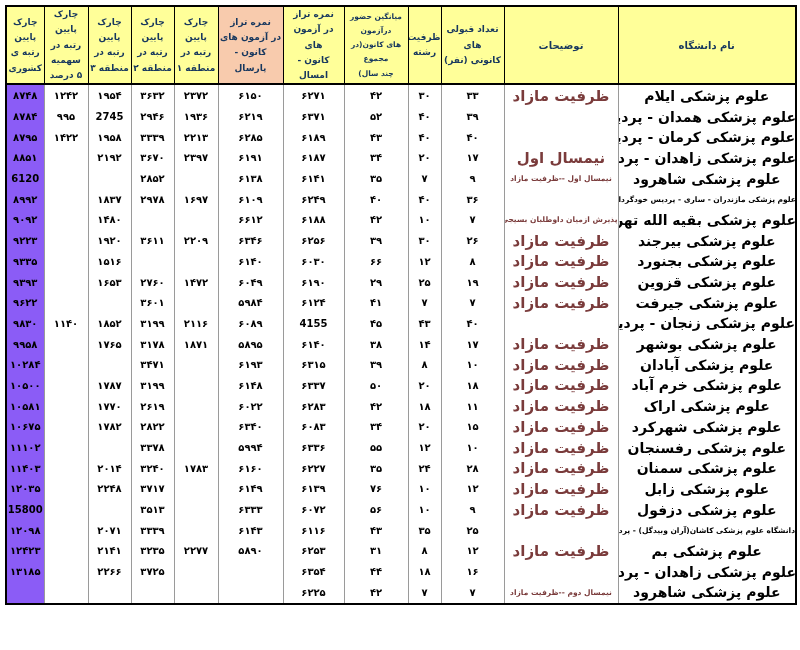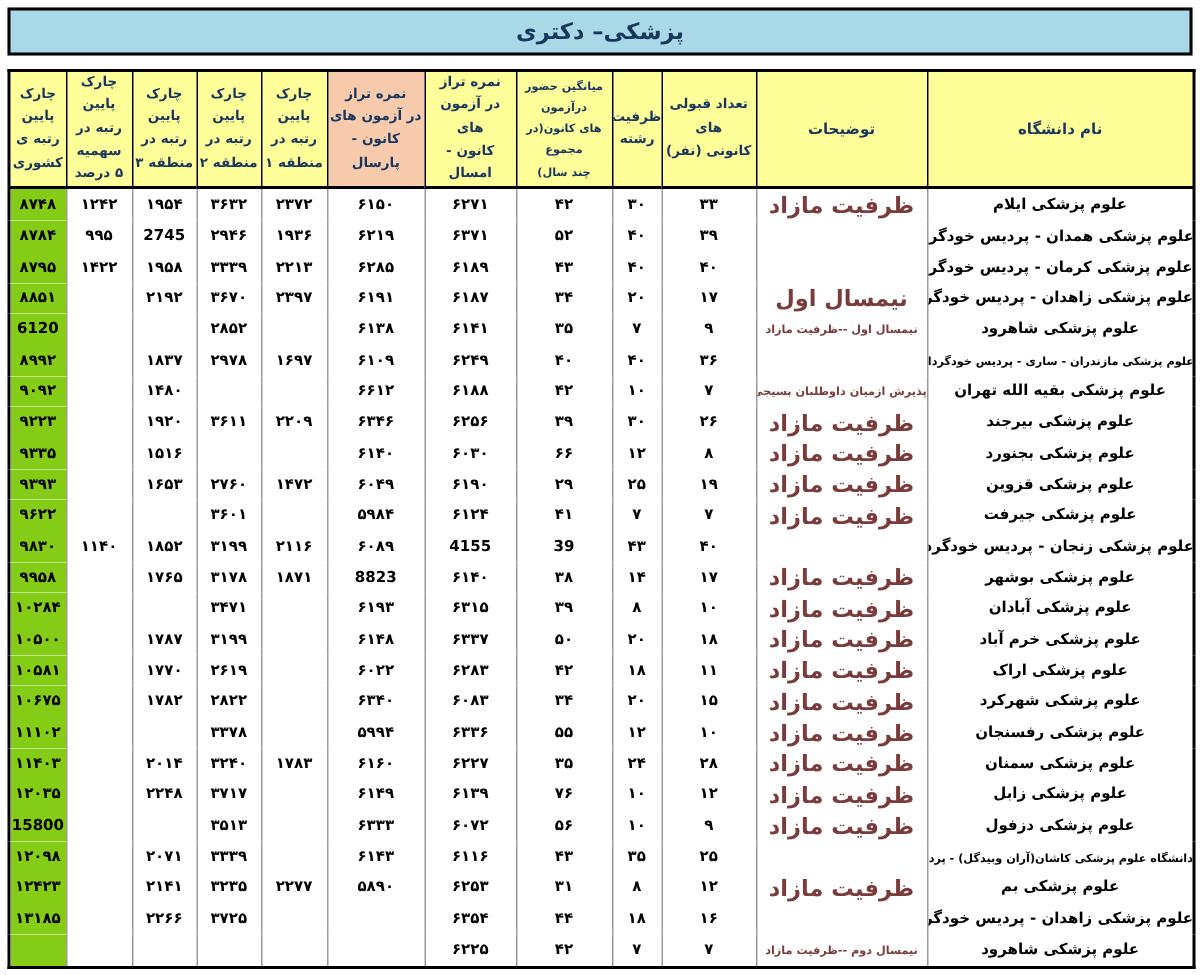--- a/index.html
+++ b/index.html
@@ -68,33 +68,32 @@
   tbody td {
     height:20.7px;
     font-weight:bold;
     font-size:10px;
     color:#000;
     border-left:1px solid #9a9a9a;
     border-right:1px solid #9a9a9a;
     white-space:nowrap;
   }
   tbody td.c-rank_country {
-    background:#84cc16;
+    background:#8b5cf6;
     border-left:1.5px solid #3c3c3c;
     border-right:1.5px solid #3c3c3c;
   }
   tbody td.c-note { color:#7a3b3b; font-size:15px; }
-  tbody td.c-university { font-size:10px; }
+  tbody td.c-university { font-size:14px; }
   tbody td.small-txt { font-size:7.5px; }
 </style>
 </head>
 <body>
 
 <div class="sheet">
-  <div class="title-bar">پزشکی– دکتری</div>
 
   <table class="kanoon" dir="rtl">
     <colgroup>
       <col class="w-university">
         <col class="w-note">
         <col class="w-admitted">
         <col class="w-capacity">
       <col class="w-avg">
         <col class="w-this">
         <col class="w-last">
@@ -291,37 +290,37 @@
           <td class="cell c-region2">۳۶۰۱</td>
           <td class="cell c-region3"></td>
           <td class="cell c-quota5"></td>
           <td class="cell c-rank_country">۹۶۲۲</td>
         </tr>
         <tr>
           <td class="cell c-university">علوم پزشکی زنجان - پردیس خودگردان</td>
           <td class="cell c-note"></td>
           <td class="cell c-admitted">۴۰</td>
           <td class="cell c-capacity">۴۳</td>
-          <td class="cell c-avg_presence">39</td>
+          <td class="cell c-avg_presence">۴۵</td>
           <td class="cell c-score_this_year">4155</td>
           <td class="cell c-score_last_year">۶۰۸۹</td>
           <td class="cell c-region1">۲۱۱۶</td>
           <td class="cell c-region2">۳۱۹۹</td>
           <td class="cell c-region3">۱۸۵۲</td>
           <td class="cell c-quota5">۱۱۴۰</td>
           <td class="cell c-rank_country">۹۸۳۰</td>
         </tr>
         <tr>
           <td class="cell c-university">علوم پزشکی بوشهر</td>
           <td class="cell c-note">ظرفیت مازاد</td>
           <td class="cell c-admitted">۱۷</td>
           <td class="cell c-capacity">۱۴</td>
           <td class="cell c-avg_presence">۳۸</td>
           <td class="cell c-score_this_year">۶۱۴۰</td>
-          <td class="cell c-score_last_year">8823</td>
+          <td class="cell c-score_last_year">۵۸۹۵</td>
           <td class="cell c-region1">۱۸۷۱</td>
           <td class="cell c-region2">۳۱۷۸</td>
           <td class="cell c-region3">۱۷۶۵</td>
           <td class="cell c-quota5"></td>
           <td class="cell c-rank_country">۹۹۵۸</td>
         </tr>
         <tr>
           <td class="cell c-university">علوم پزشکی آبادان</td>
           <td class="cell c-note">ظرفیت مازاد</td>
           <td class="cell c-admitted">۱۰</td>

